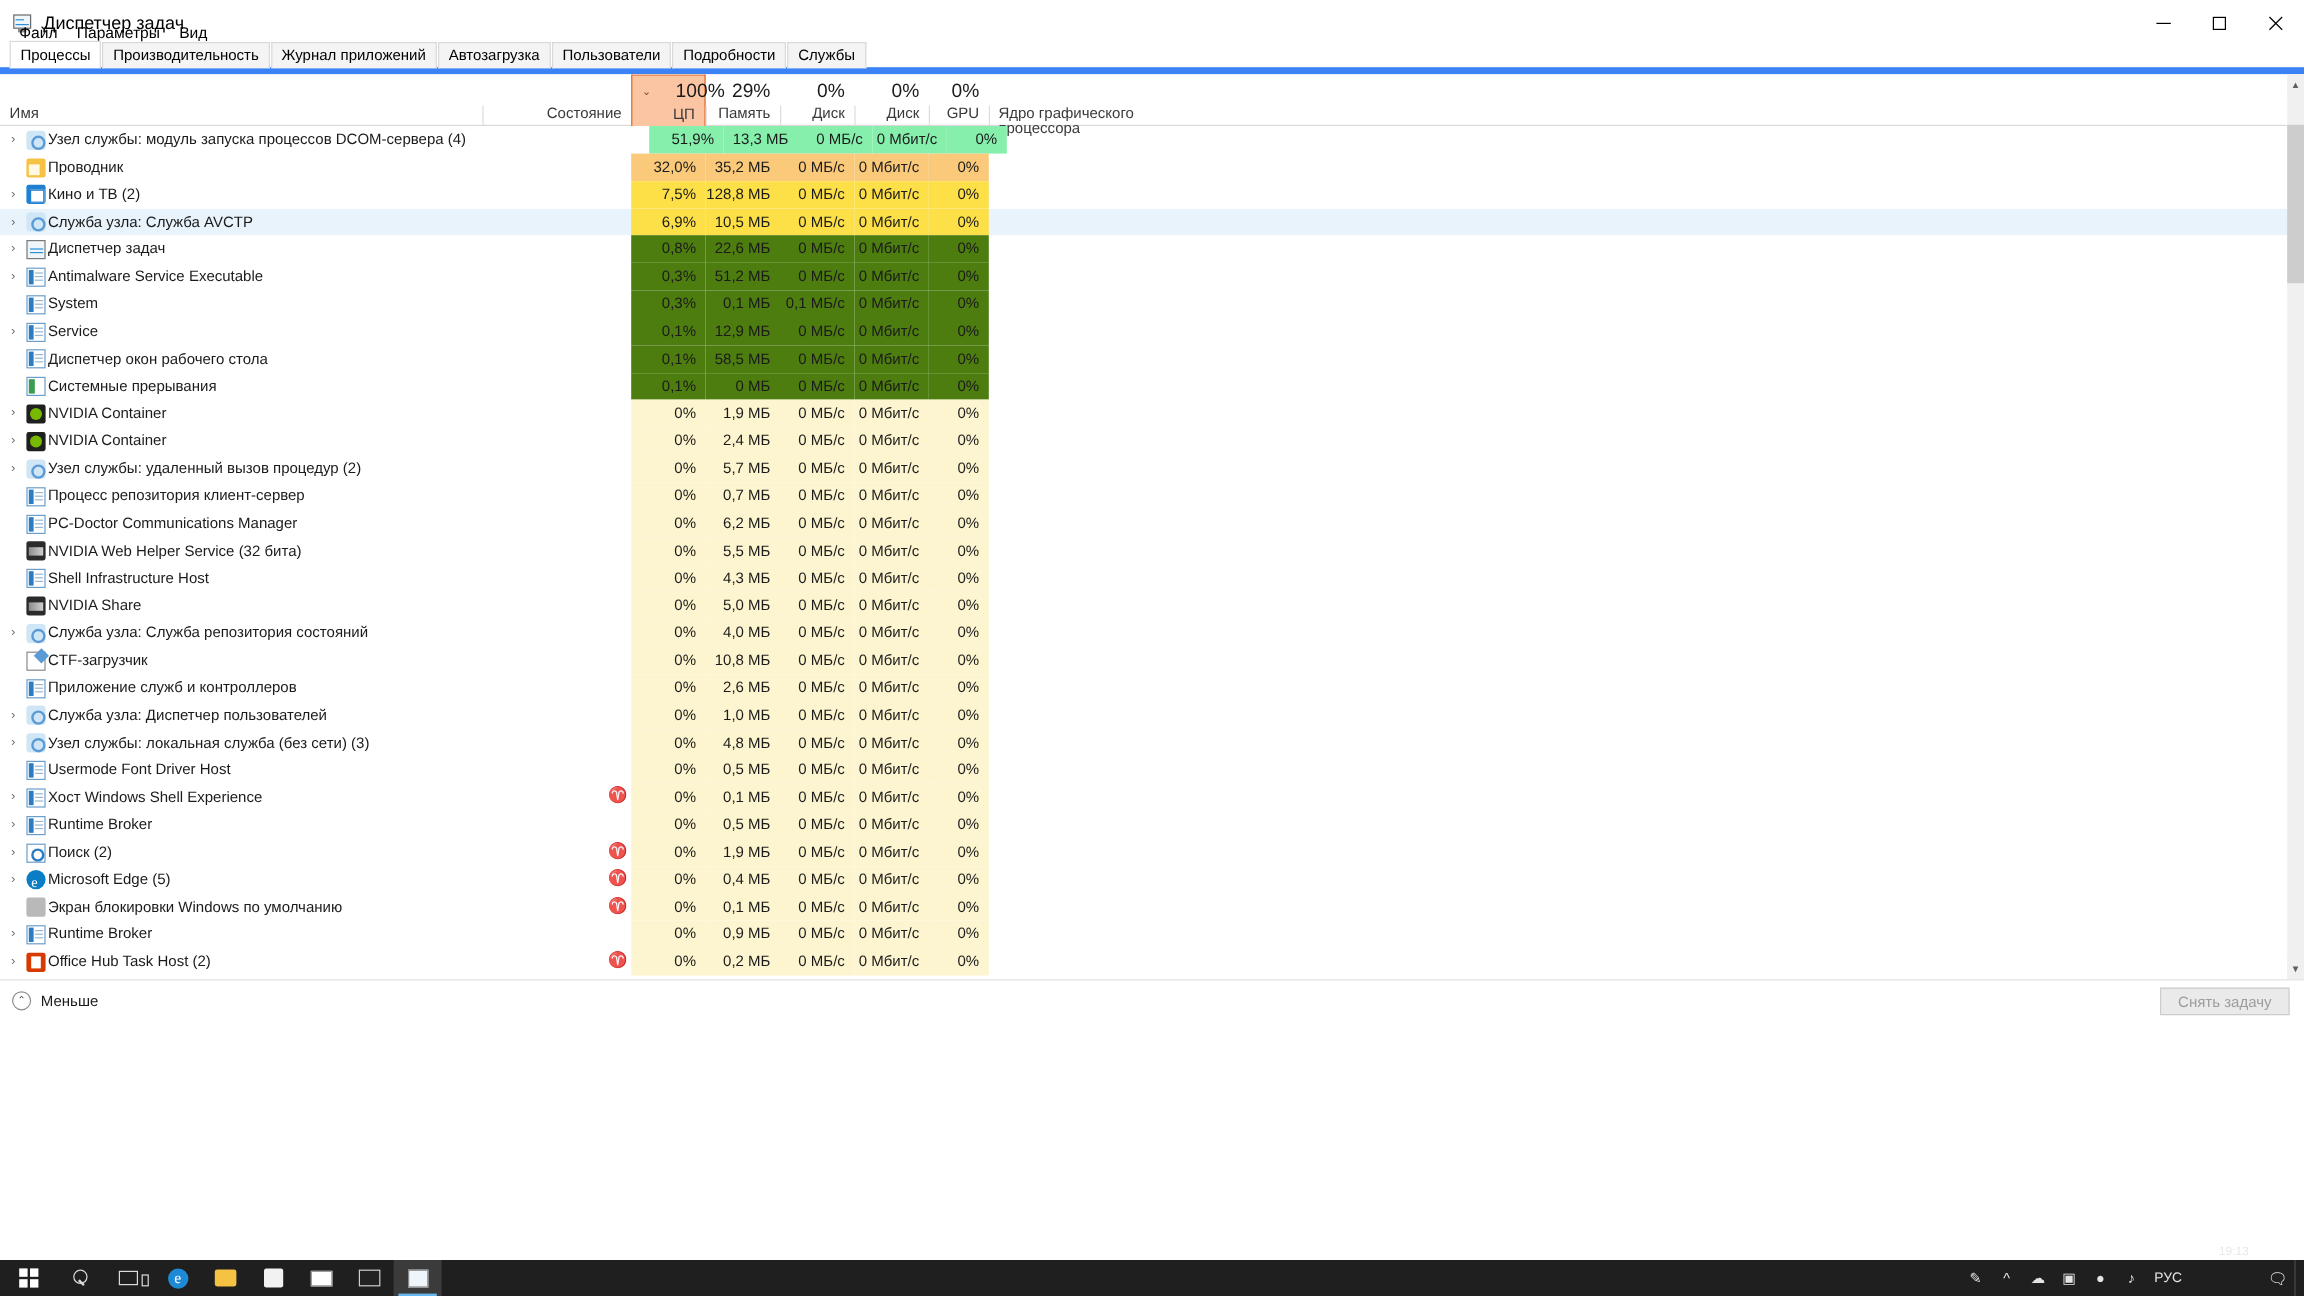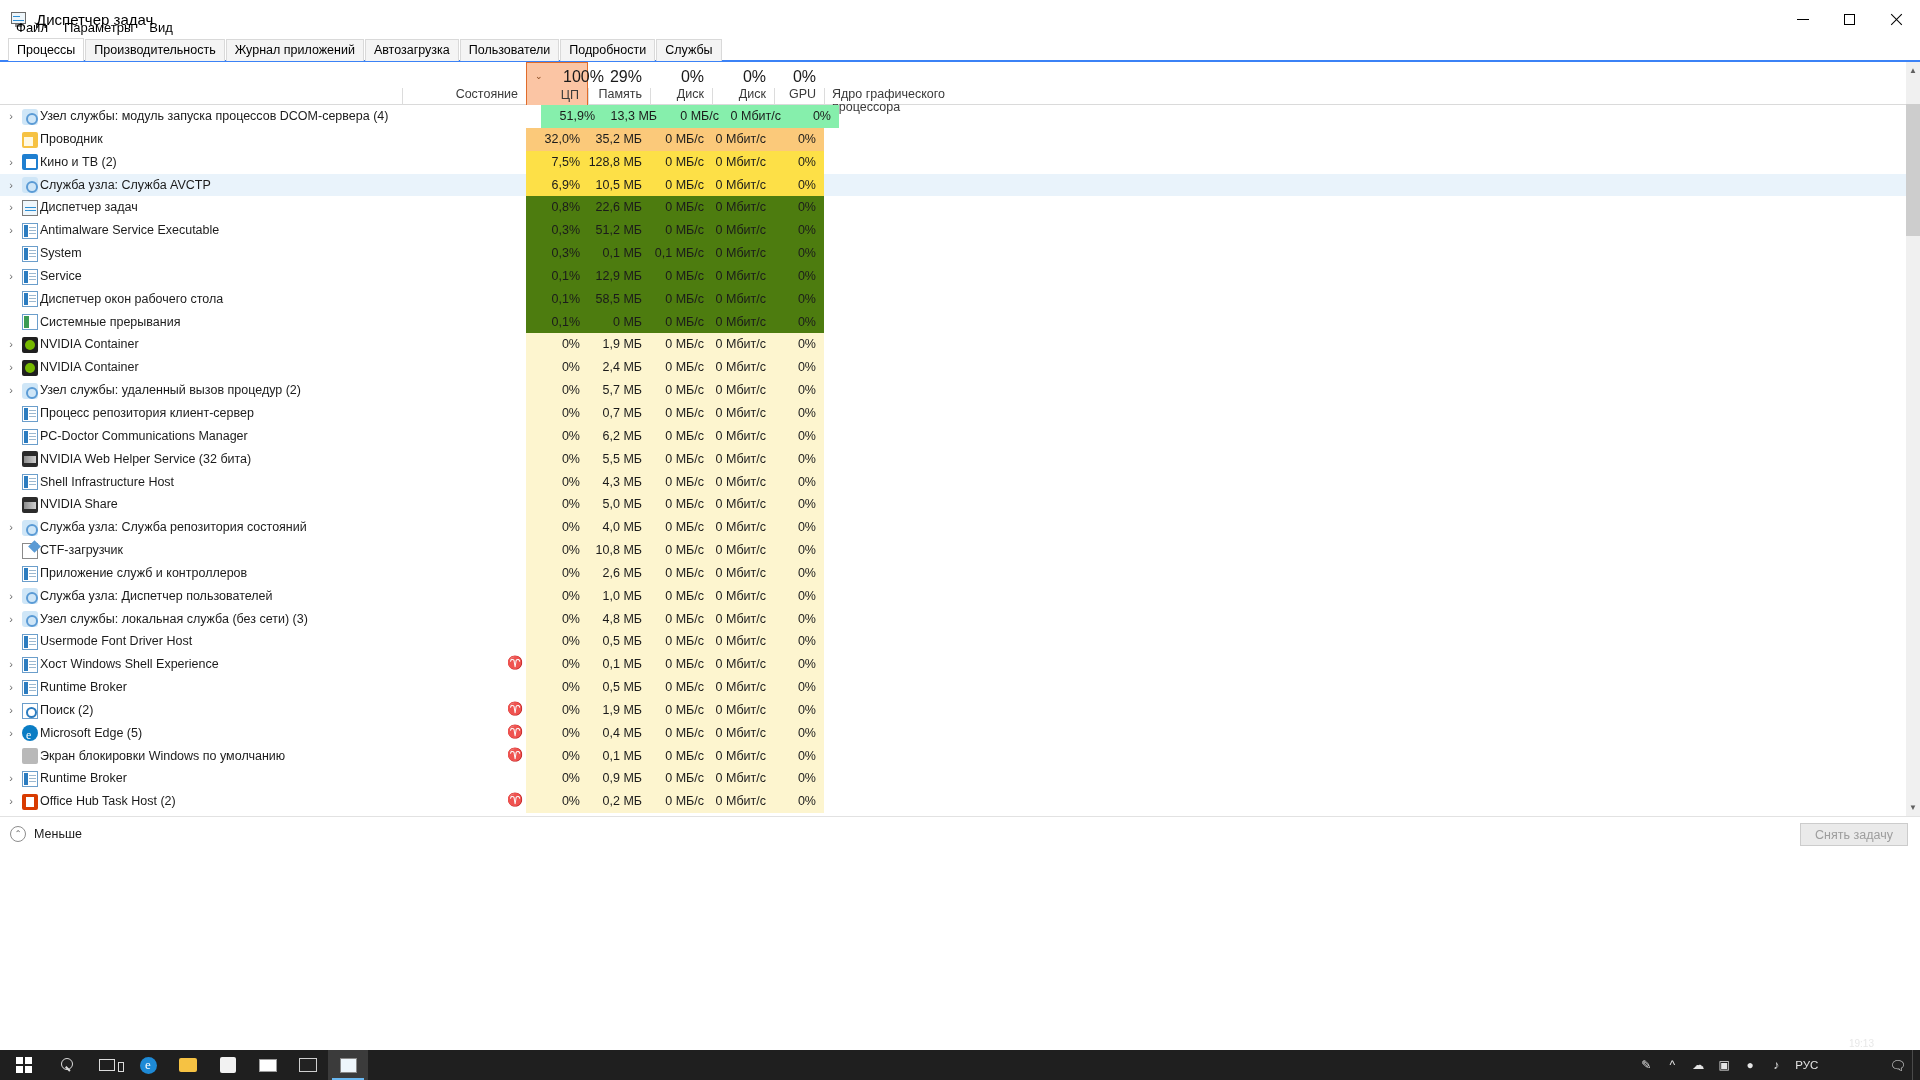--- a/index.html
+++ b/index.html
@@ -50,21 +50,21 @@
     display: flex; align-items: center; padding-left: 8px; gap: 0;
   }
   .menu-item {
     font-size: 13px; color: #000; padding: 1px 8px; line-height: 16px;
   }
 
   
   .tabstrip {
     position: absolute; left: 0; top: 39px; width: 1920px; height: 23px;
     display: flex; align-items: flex-end; padding-left: 8px;
-    border-bottom: 2px solid #3b82f6;
+    border-bottom: 6px solid #3b82f6;
   }
   .tab {
     font-size: 12.5px; color: #000; height: 22px; line-height: 21px;
     padding: 0 8px; border: 1px solid #d9d9d9; border-bottom: none;
     background: #f4f4f4; margin-right: 1px; position: relative; top: 1px;
   }
   .tab.active { background: #ffffff; height: 23px; line-height: 22px; z-index: 2; }
 
   
   .table-wrap {
@@ -323,20 +323,24 @@
     <div class="tab">Производительность</div>
     <div class="tab">Журнал приложений</div>
     <div class="tab">Автозагрузка</div>
     <div class="tab">Пользователи</div>
     <div class="tab">Подробности</div>
     <div class="tab">Службы</div>
   </div>
 
 <div class="table-wrap">
   <div class="thead" id="thead">
+      <div class="hcol txt" style="left: 0px; width: 402px;">
+        <div class="pct"></div>
+        <div class="lbl">Имя</div>
+      </div>
       <div class="hcol num" style="left: 402px; width: 124px;">
         <div class="pct"></div>
         <div class="lbl">Состояние</div>
       </div>
       <div class="hsep" style="left: 402px;"></div>
       <div class="hcol num sorted" style="left: 526px; width: 62px;">
         <span class="sort-caret">⌄</span>
         <div class="pct">100%</div>
         <div class="lbl">ЦП</div>
       </div>

